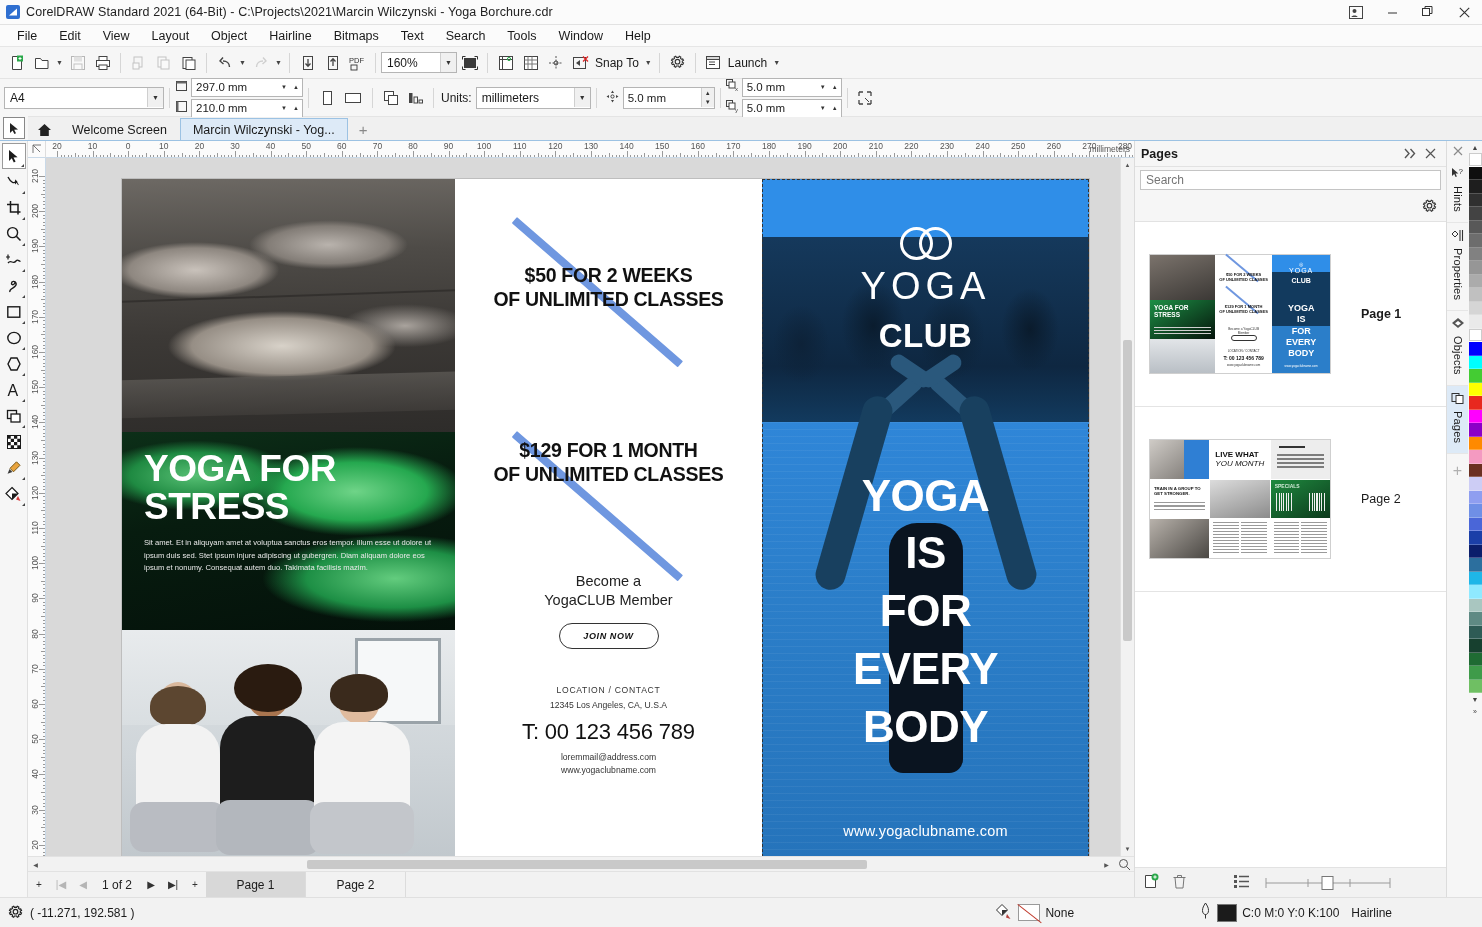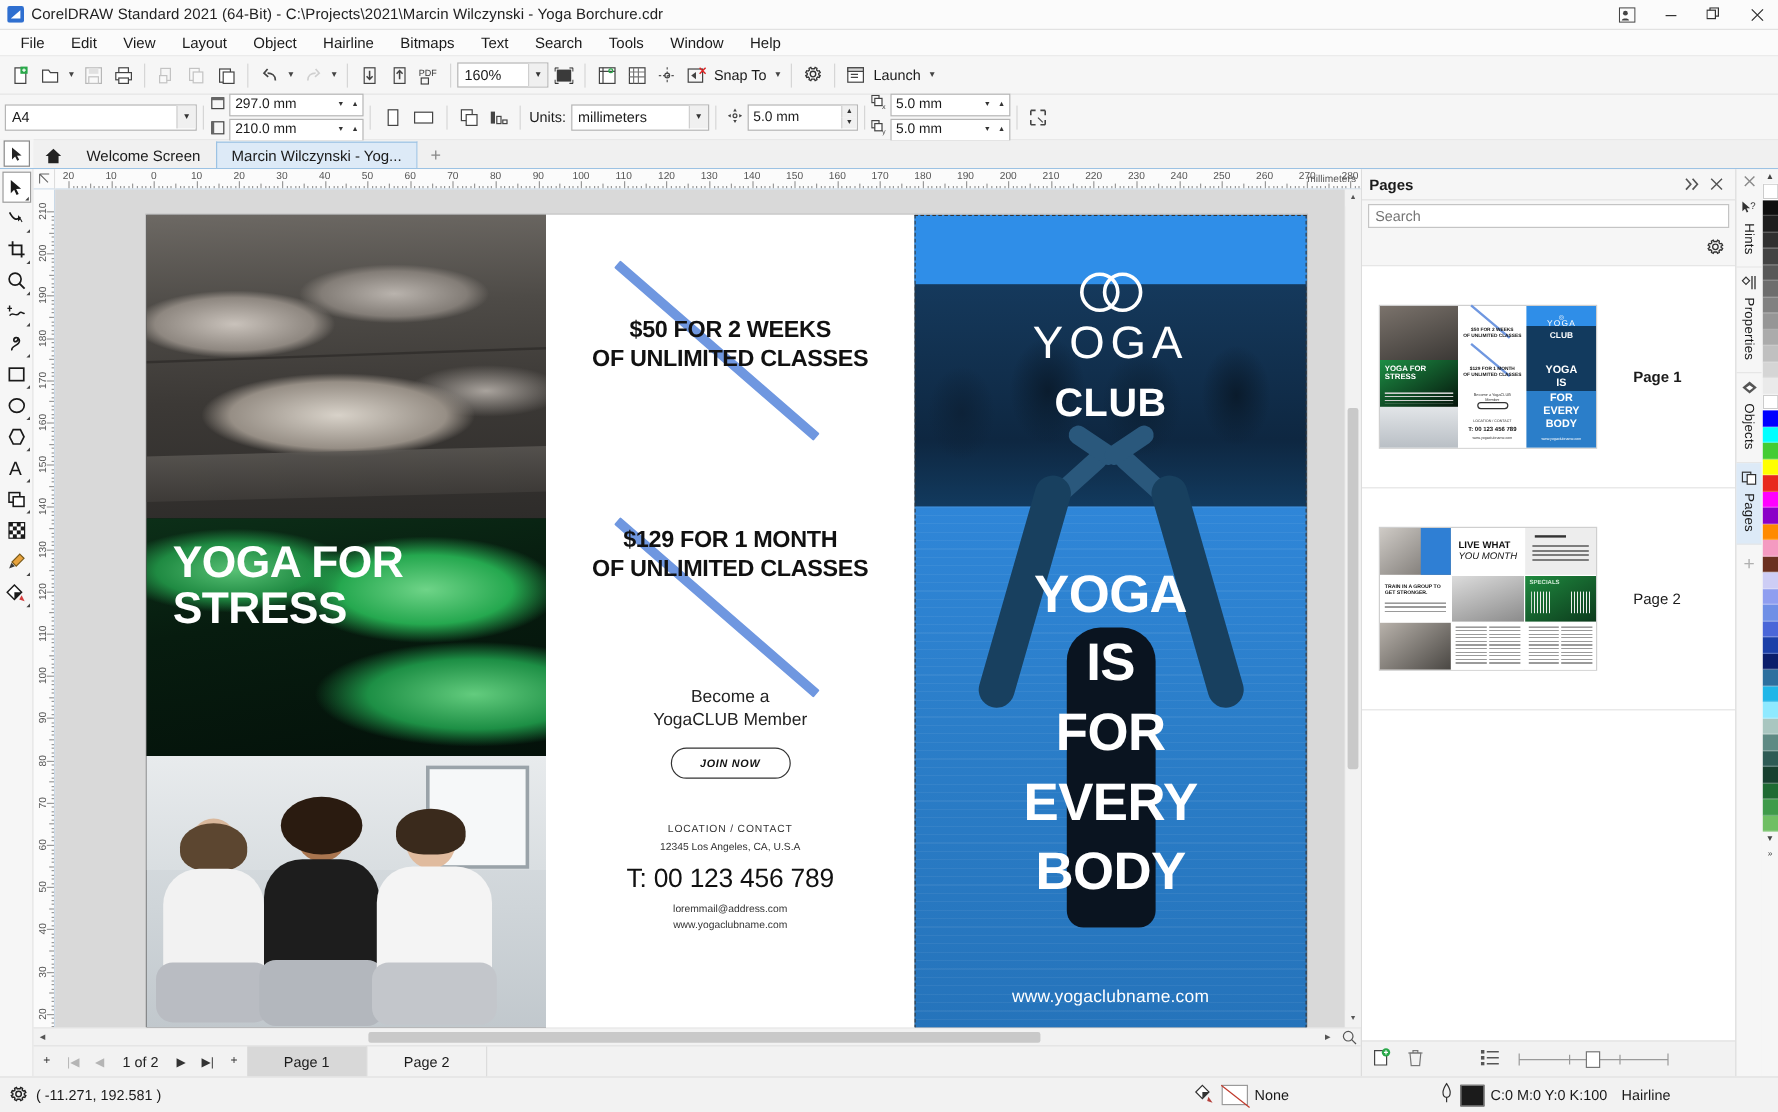--- a/index.html
+++ b/index.html
@@ -1242,20 +1242,21 @@
 
           <div class="artboard" style="left:76px; top:21px; width:967px; height:693px;">
 
             <div class="panel pl">
               <div class="img-top"></div>
 
               <div class="img-green">
                 <div class="txt">
                   <div class="g-h1">YOGA FOR</div>
                   <div class="g-h1">STRESS</div>
+                  <div class="g-body">Sit amet. Et in aliquyam amet at voluptua sanctus eros tempor. Illum esse ut dolore ut ipsum duis sed. Stet ipsum injure adipiscing ut gubergren. Diam aliquam dolore eos ipsum et nonumy. Consequat autem duo. Takimata facilisis mazim.</div>
                 </div>
               </div>
 
               <div class="img-bot">
                 <div class="ib-wall"></div>
                 <div class="ib-win"></div>
 
                 <div style="position:absolute; left:8px; top:52px; width:96px; height:170px;">
                   <div style="position:absolute;left:28px;top:0;width:40px;height:44px;border-radius:50%;background:#d9b89c;"></div>
                   <div style="position:absolute;left:20px;top:4px;width:56px;height:40px;border-radius:50% 50% 40% 40%;background:#5c4630;"></div>

